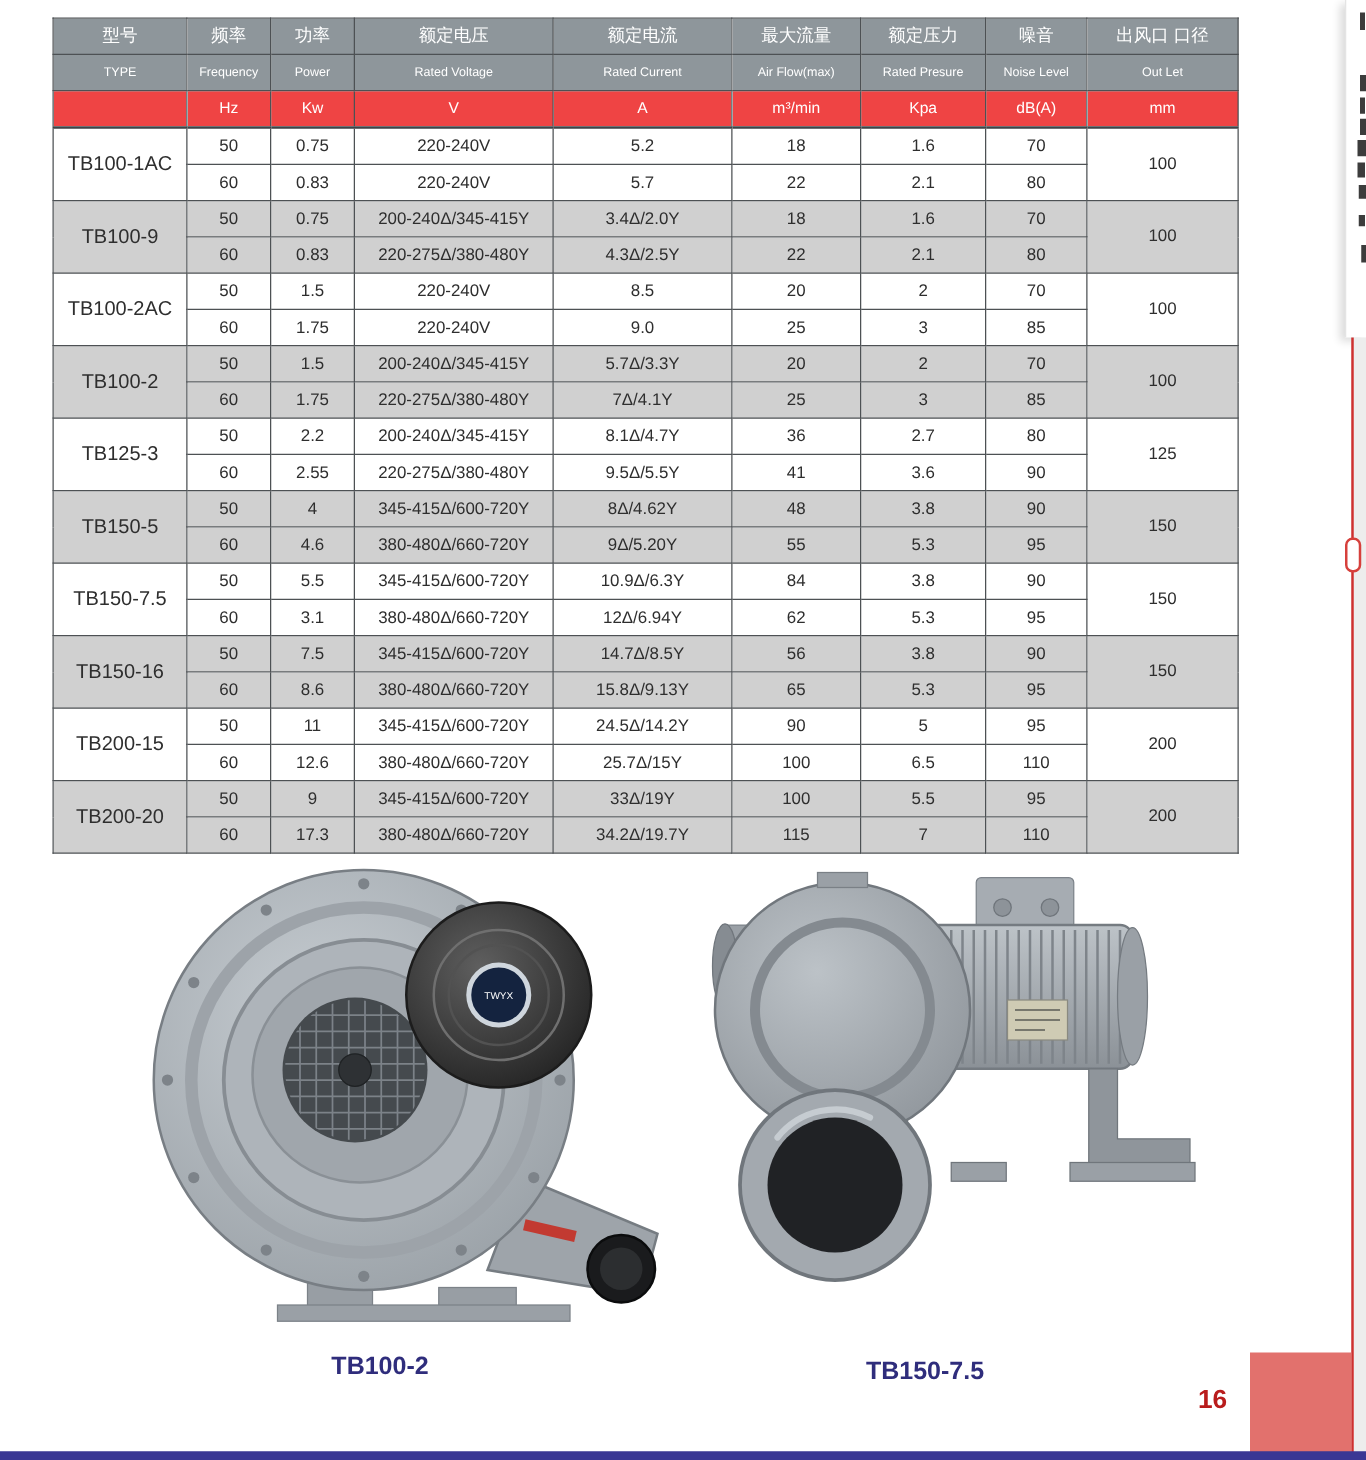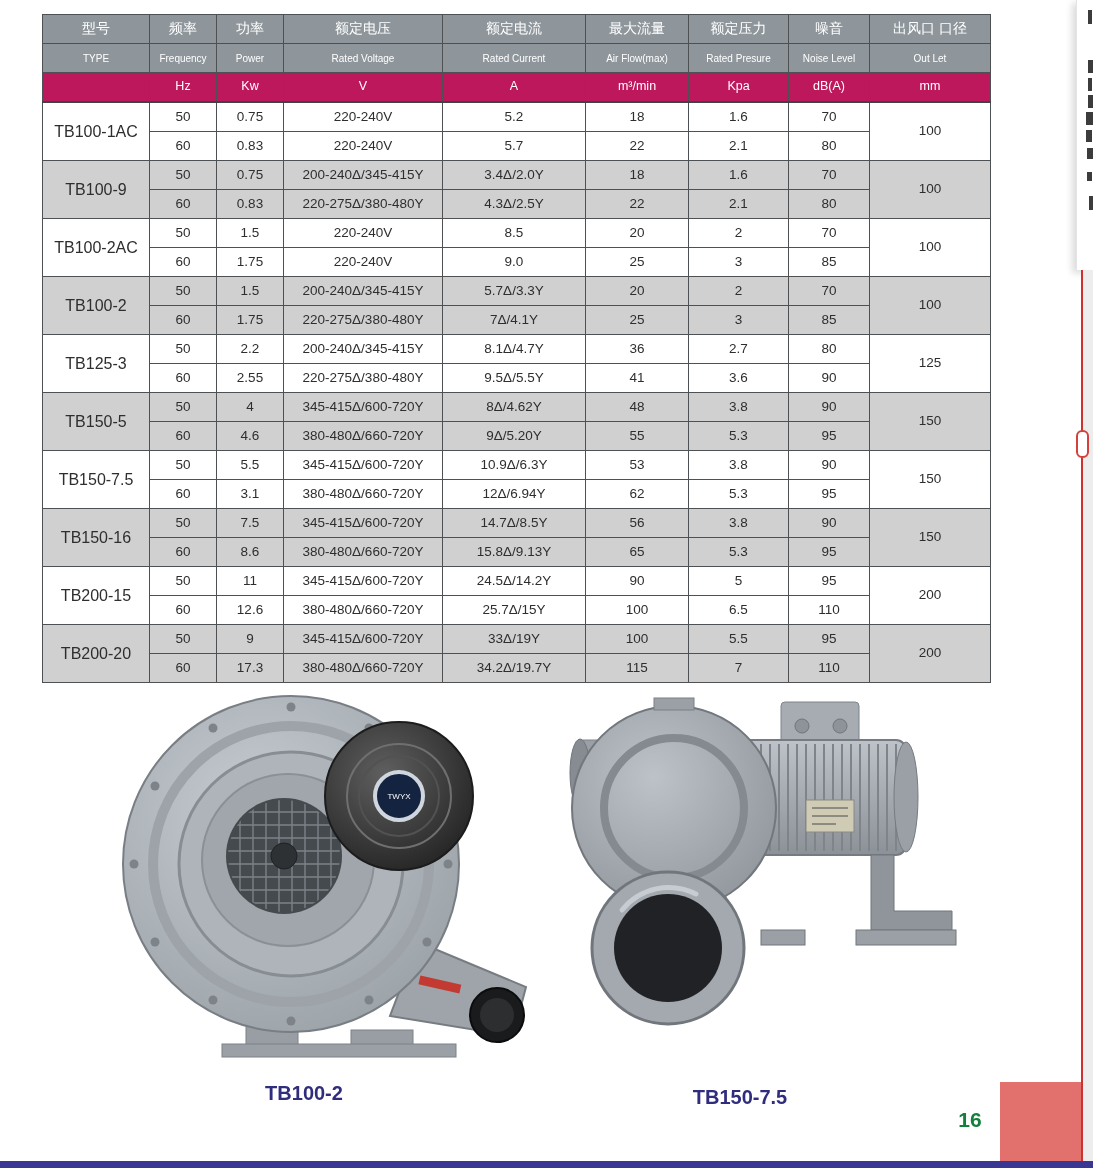--- a/index.html
+++ b/index.html
@@ -7,31 +7,31 @@
         font-family:"Liberation Sans",sans-serif;}
 
   
   table.spec{position:absolute;left:42px;top:14px;border-collapse:collapse;table-layout:fixed;
              width:948px;font-size:13.5px;color:#2e2e2e;}
   table.spec th,table.spec td{border:1px solid #4d5154;text-align:center;vertical-align:middle;
              padding:0;height:28px;line-height:1.1;overflow:hidden;white-space:nowrap;}
   table.spec thead th{background:#8e969b;color:#ffffff;font-weight:normal;}
   table.spec thead tr.hrow-cn th{font-size:14px;}
   table.spec thead tr.hrow-en th{font-size:10px;}
-  table.spec thead tr.hrow-units th{background:#be185d;font-size:12.5px;}
+  table.spec thead tr.hrow-units th{background:#ef4444;font-size:12.5px;}
   table.spec thead tr.hrow-units th{border-bottom:2px solid #3f4347;}
   table.spec tbody tr.shaded td{background:#d0d0d0;}
   table.spec tbody td.model{font-size:16px;}
 
   
   .caption{position:absolute;font-weight:bold;font-size:20px;color:#2f2d7c;text-align:center;width:200px;}
   .caption-left{left:204px;top:1082px;}
   .caption-right{left:640px;top:1086px;}
   .page-number{position:absolute;left:946px;top:1108px;width:48px;text-align:center;
-               font-weight:bold;font-size:21px;color:#15803d;}
+               font-weight:bold;font-size:21px;color:#b91c1c;}
 
   
   .side-panel{position:absolute;right:0;top:0;width:16px;height:270px;background:#ffffff;
               border-left:1px solid #e4e4e4;box-shadow:-4px 3px 7px rgba(0,0,0,0.14);}
   .frag{position:absolute;background:#3c3c3c;}
   .red-line{position:absolute;left:1081px;top:270px;width:2px;height:898px;background:#cd3130;}
   .gray-strip{position:absolute;left:1083px;top:270px;width:10px;height:898px;background:#ededed;}
   .red-capsule{position:absolute;left:1076px;top:430px;width:9px;height:24px;background:#ffffff;
                border:2px solid #d6403c;border-radius:6px;}
   .pink-rect{position:absolute;left:1000px;top:1082px;width:81px;height:86px;background:#e2716d;}
@@ -214,21 +214,21 @@
           <td>55</td>
           <td>5.3</td>
           <td>95</td>
         </tr>
         <tr>
           <td rowspan="2" class="model">TB150-7.5</td>
           <td>50</td>
           <td>5.5</td>
           <td>345-415Δ/600-720Y</td>
           <td>10.9Δ/6.3Y</td>
-          <td>53</td>
+          <td>84</td>
           <td>3.8</td>
           <td>90</td>
           <td rowspan="2">150</td>
         </tr>
         <tr>
           <td>60</td>
           <td>3.1</td>
           <td>380-480Δ/660-720Y</td>
           <td>12Δ/6.94Y</td>
           <td>62</td>

